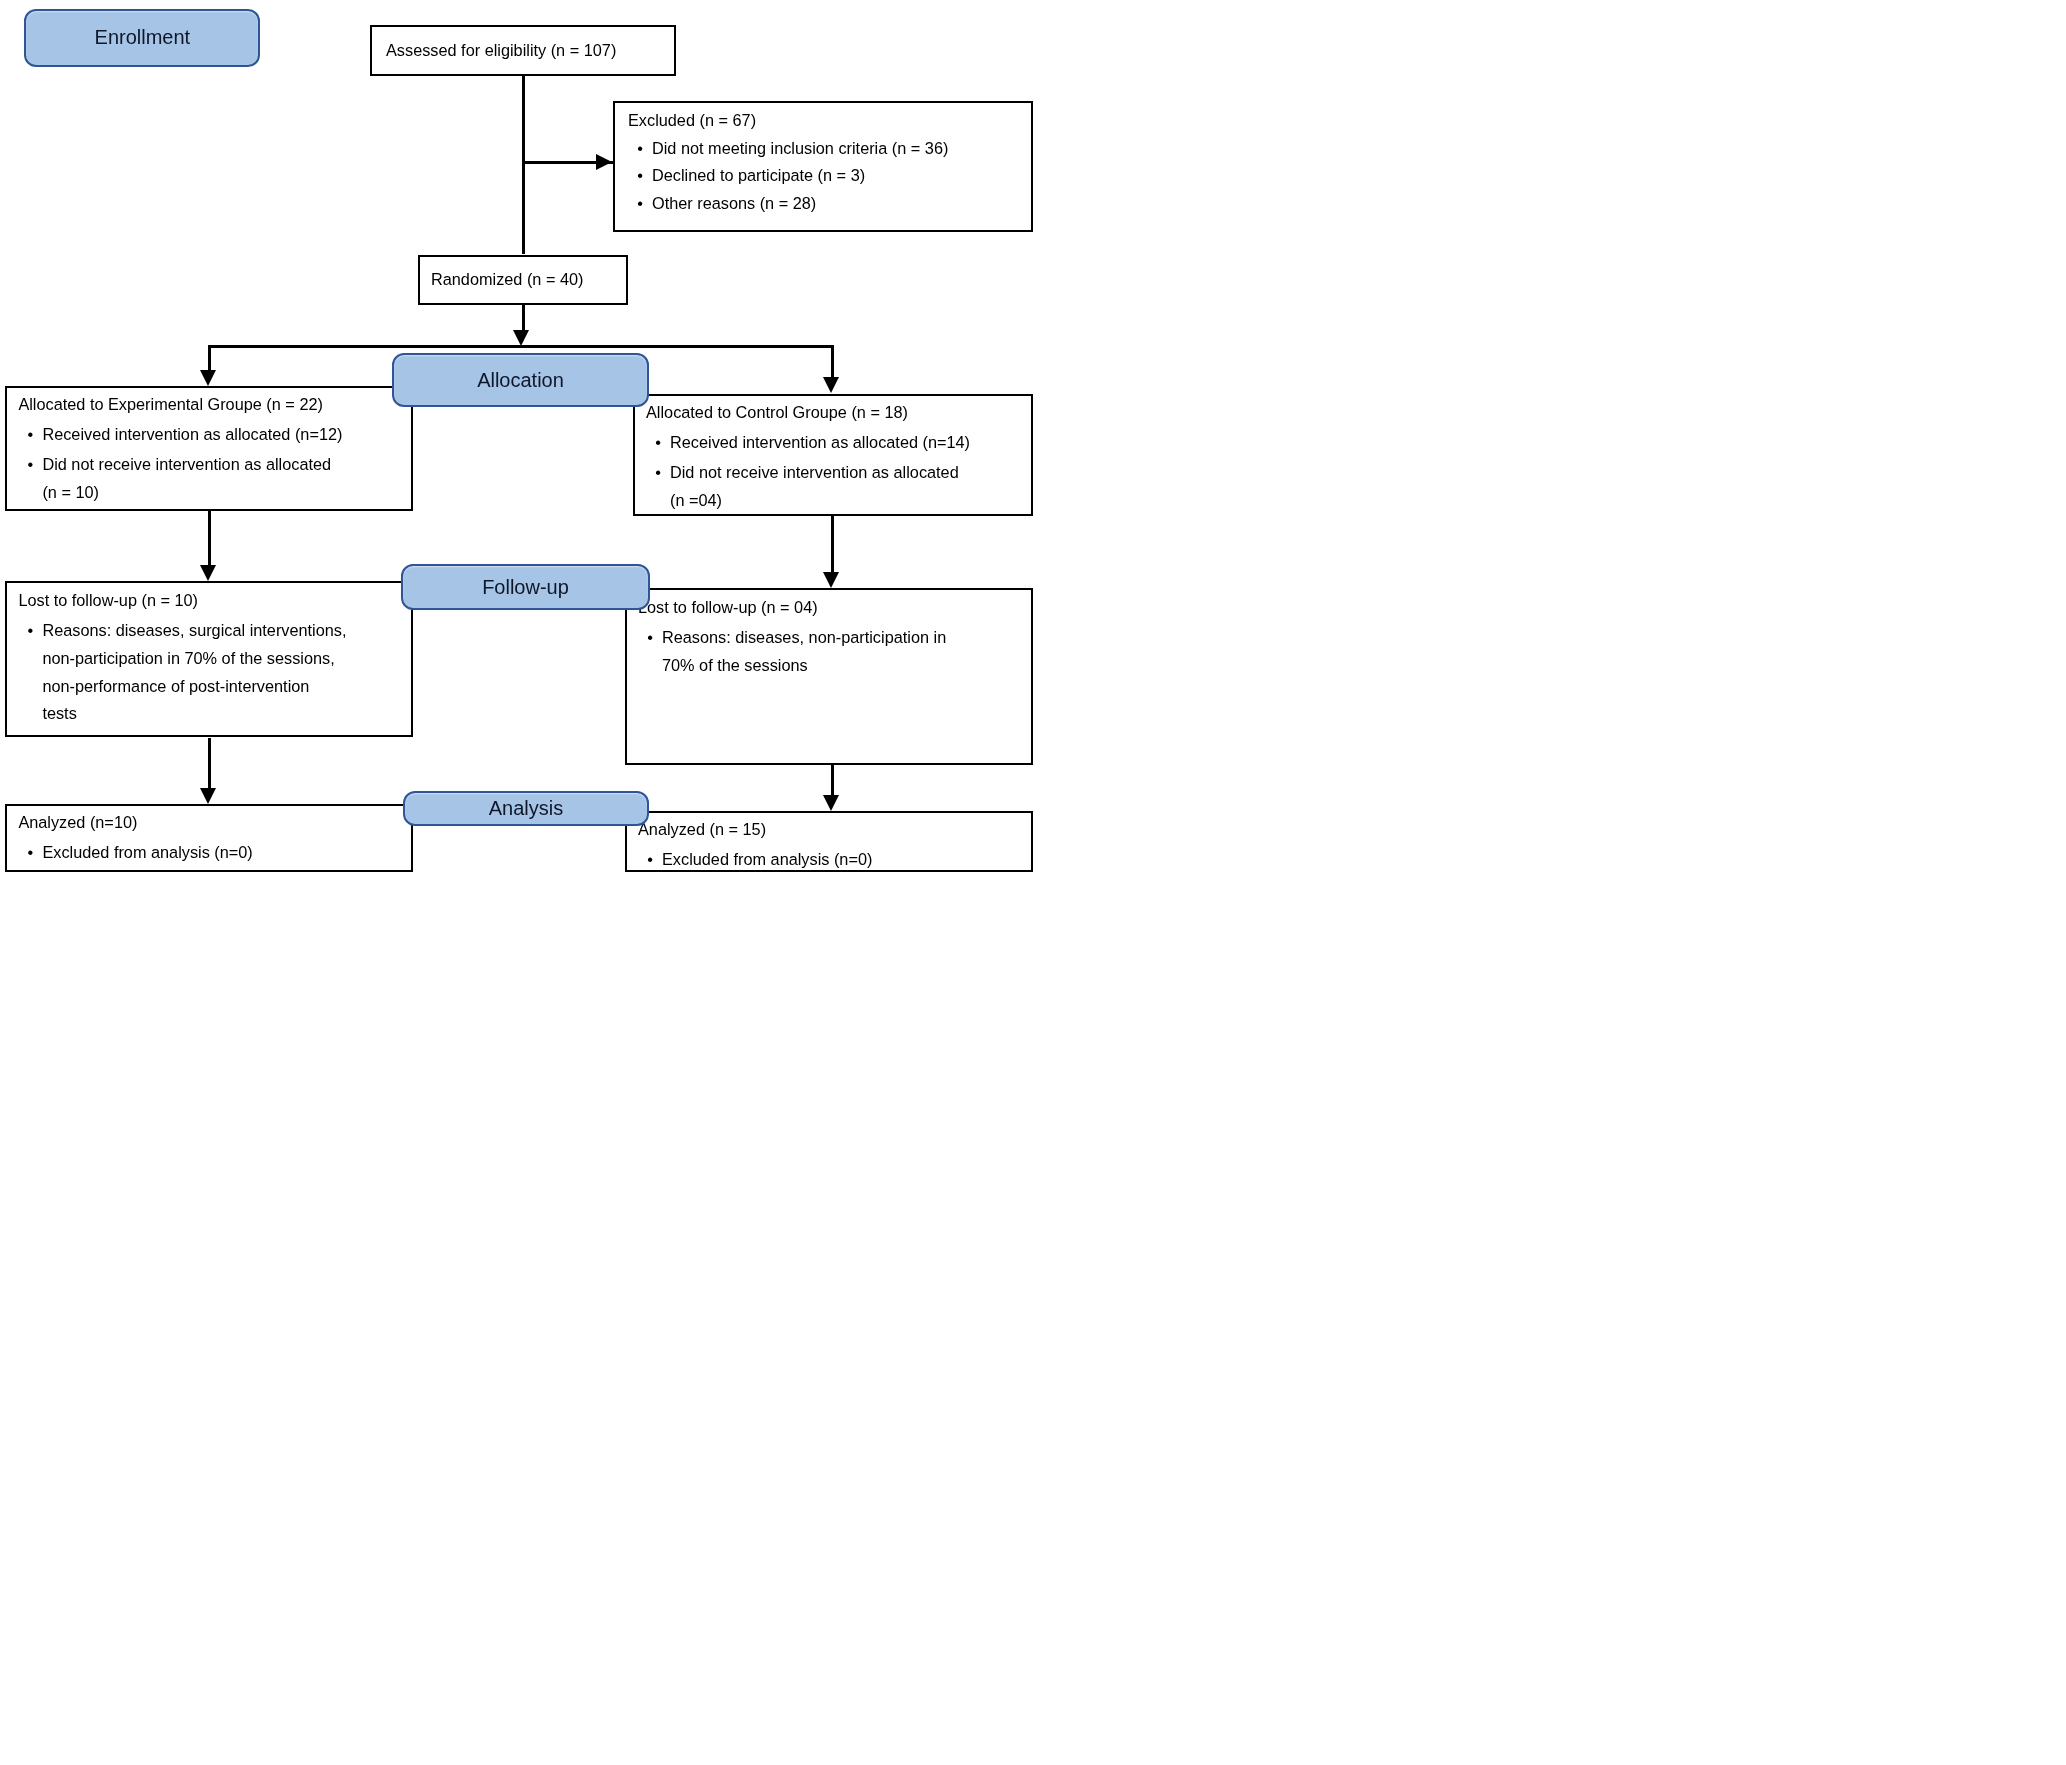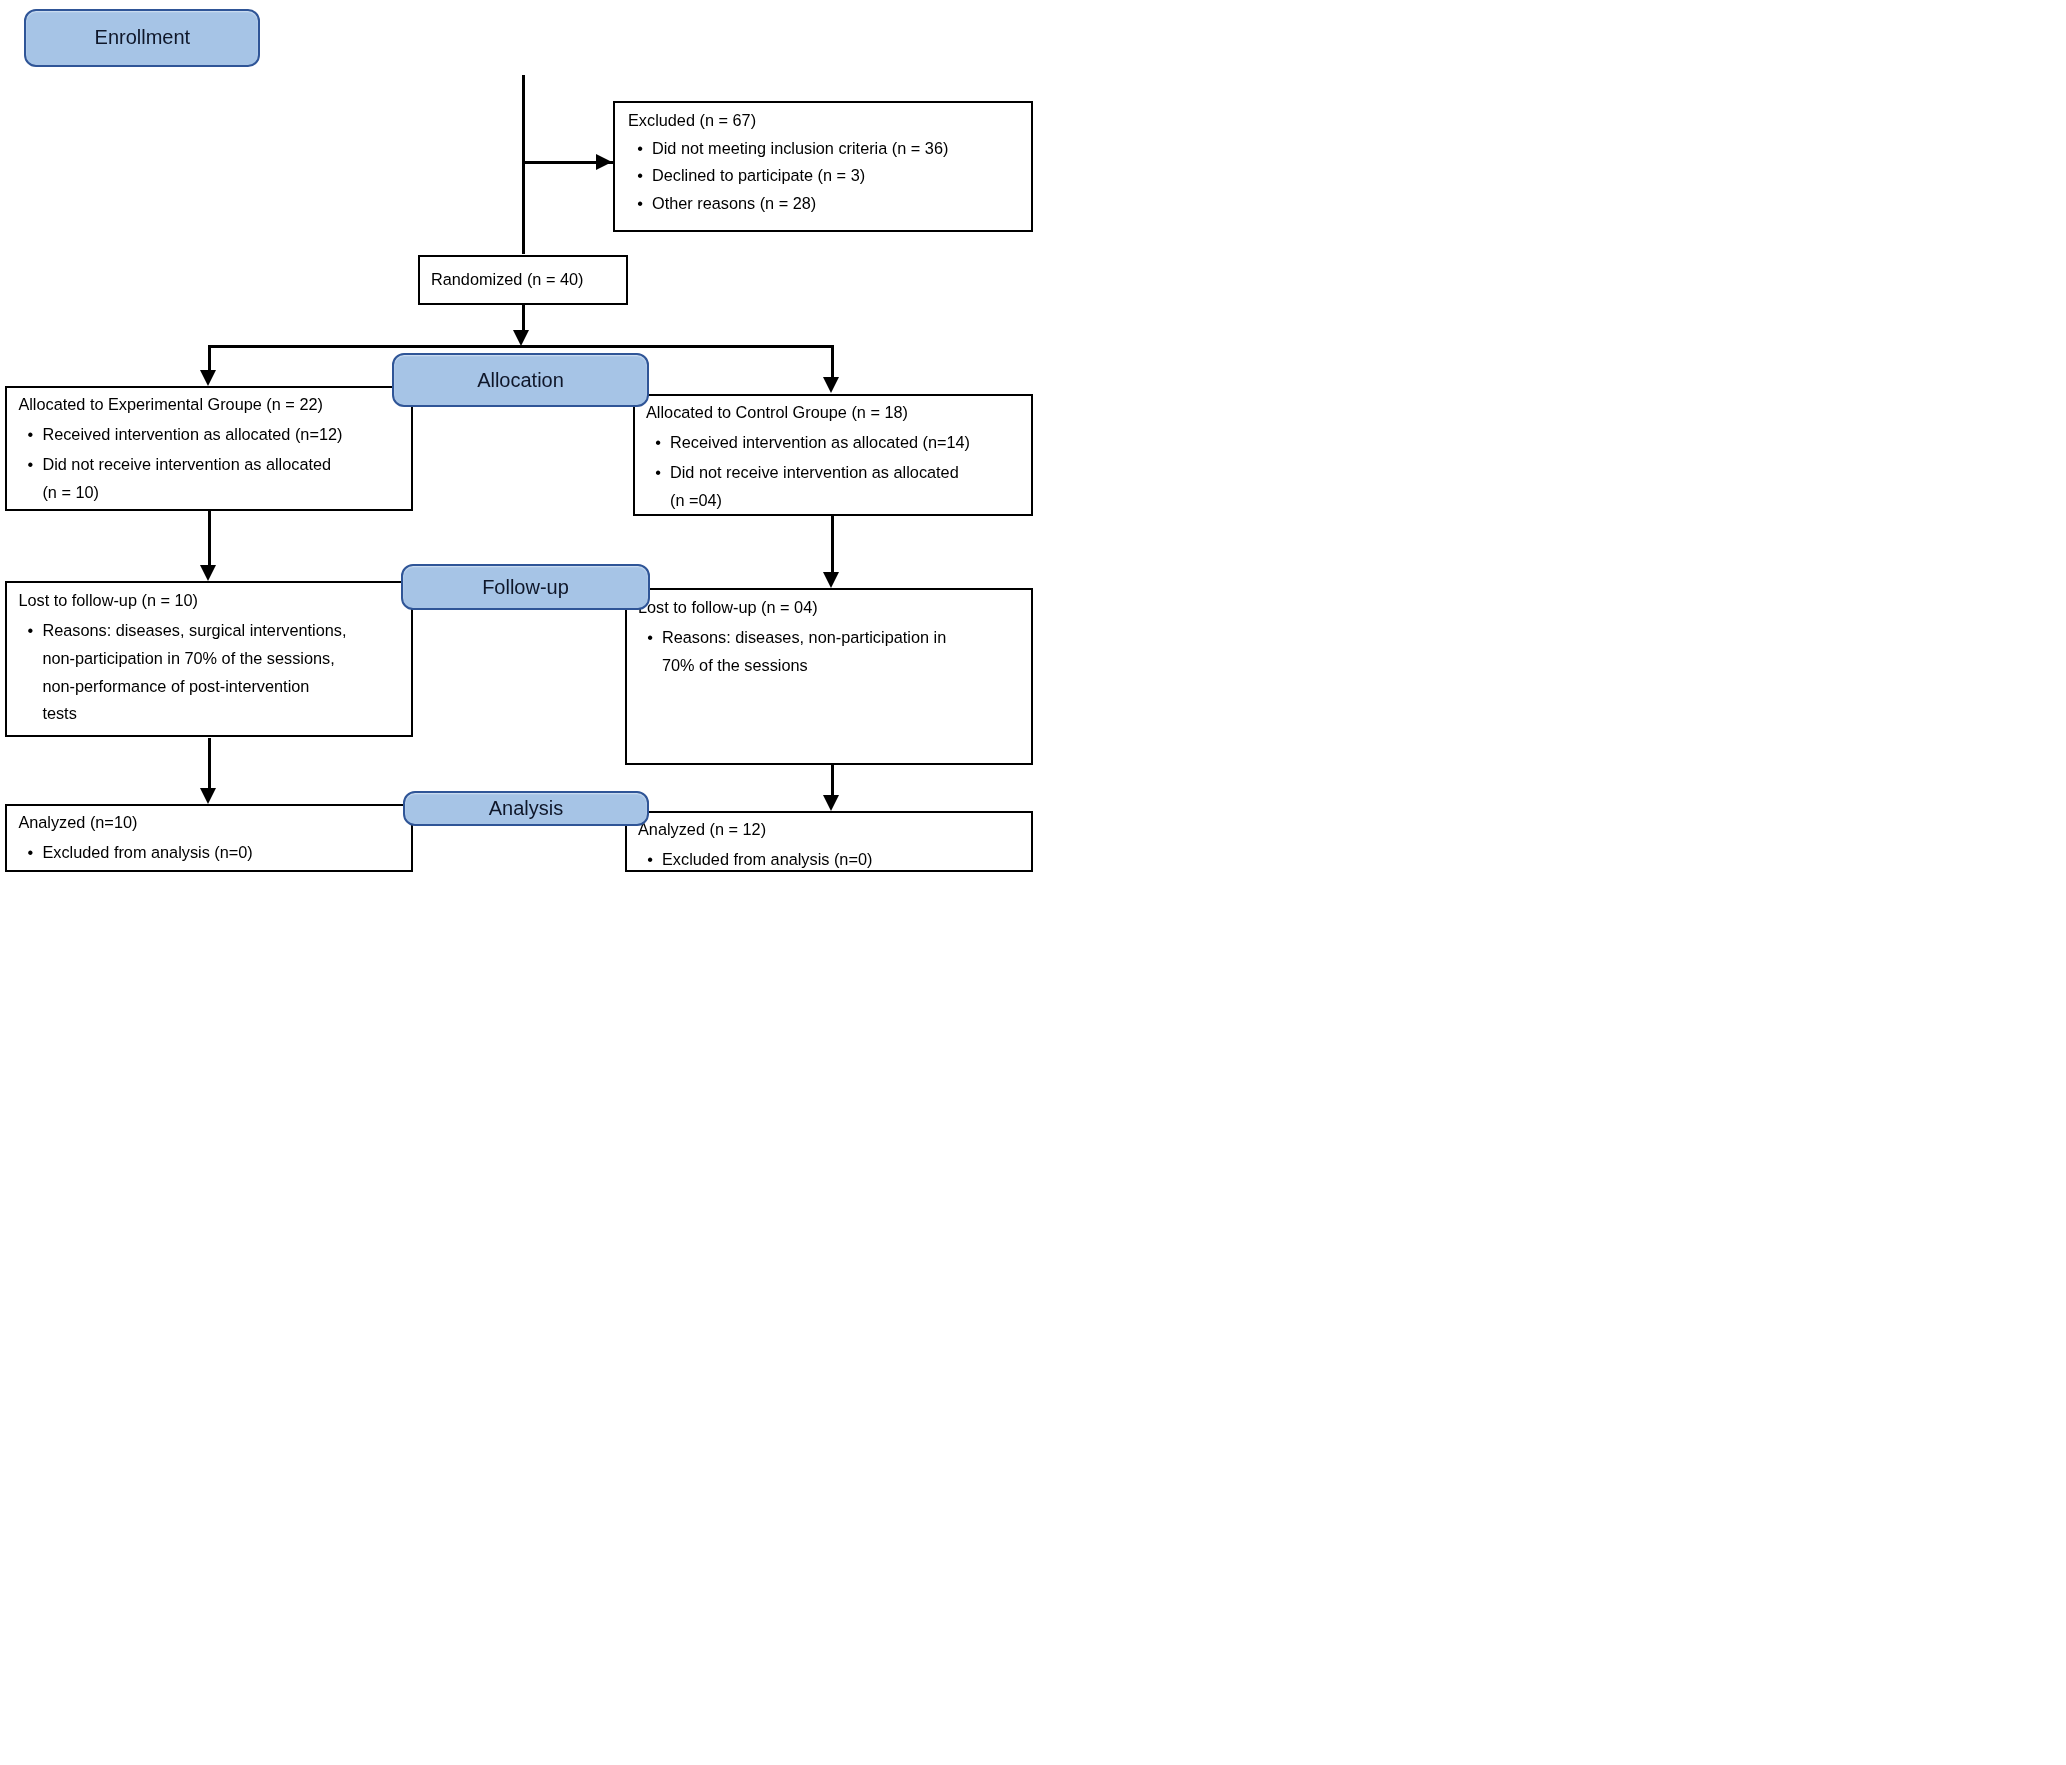--- a/index.html
+++ b/index.html
@@ -91,20 +91,23 @@
   <div class="pill" style="left:392px;top:353px;width:257px;height:54px;">
     <span>Allocation</span>
   </div>
   <div class="pill" style="left:401px;top:564px;width:249px;height:46px;">
     <span>Follow-up</span>
   </div>
   <div class="pill" style="left:403px;top:779px;width:246px;height:35px;margin-top:12px;">
     <span>Analysis</span>
   </div>
 
+  <div class="box center-text" style="left:370px;top:25px;width:306px;height:51px;padding-left:14px;">
+    <span class="title">Assessed for eligibility (n = 107)</span>
+  </div>
 
   <div class="box tight" style="left:613px;top:101px;width:420px;height:131px;padding:5.4px 4.3px 0 13px;">
     <span class="title">Excluded (n = 67)</span>
     <div class="bullets">
       <div class="bullet">
         <span class="dot">•</span>
         <span class="btext">Did not meeting inclusion criteria (n = 36)</span>
       </div>
       <div class="bullet">
         <span class="dot">•</span>
@@ -179,21 +182,21 @@
     <span class="title">Analyzed (n=10)</span>
     <div class="bullets">
       <div class="bullet">
         <span class="dot">•</span>
         <span class="btext">Excluded from analysis (n=0)</span>
       </div>
     </div>
   </div>
 
   <div class="box" style="left:625px;top:811px;width:408px;height:61px;padding:3.3px 2.2px 0 11px;">
-    <span class="title">Analyzed (n = 12)</span>
+    <span class="title">Analyzed (n = 15)</span>
     <div class="bullets">
       <div class="bullet">
         <span class="dot">•</span>
         <span class="btext">Excluded from analysis (n=0)</span>
       </div>
     </div>
   </div>
 
 </div>
 

